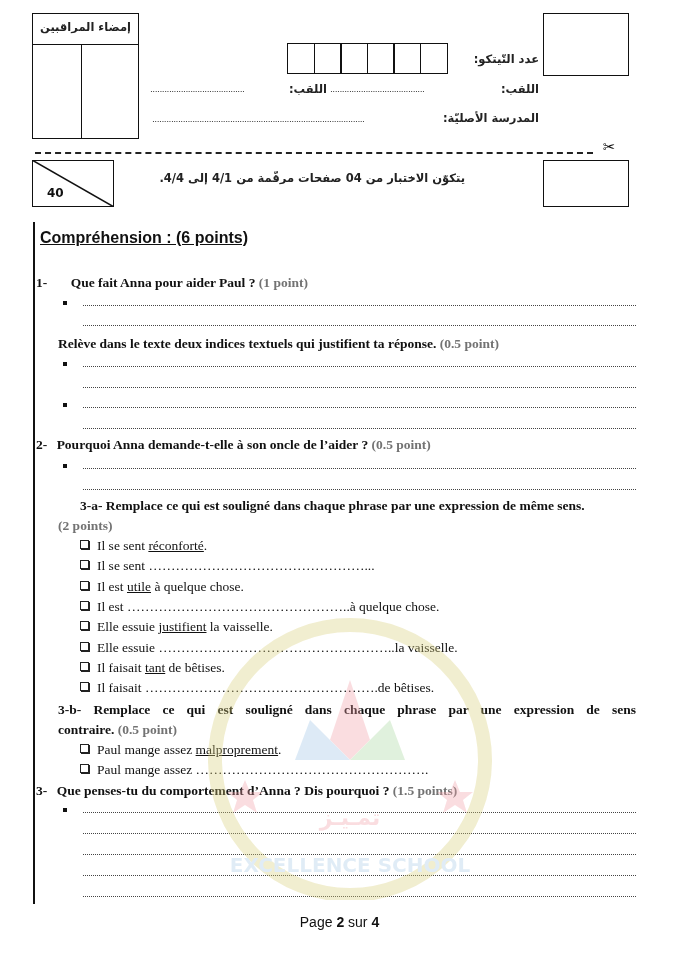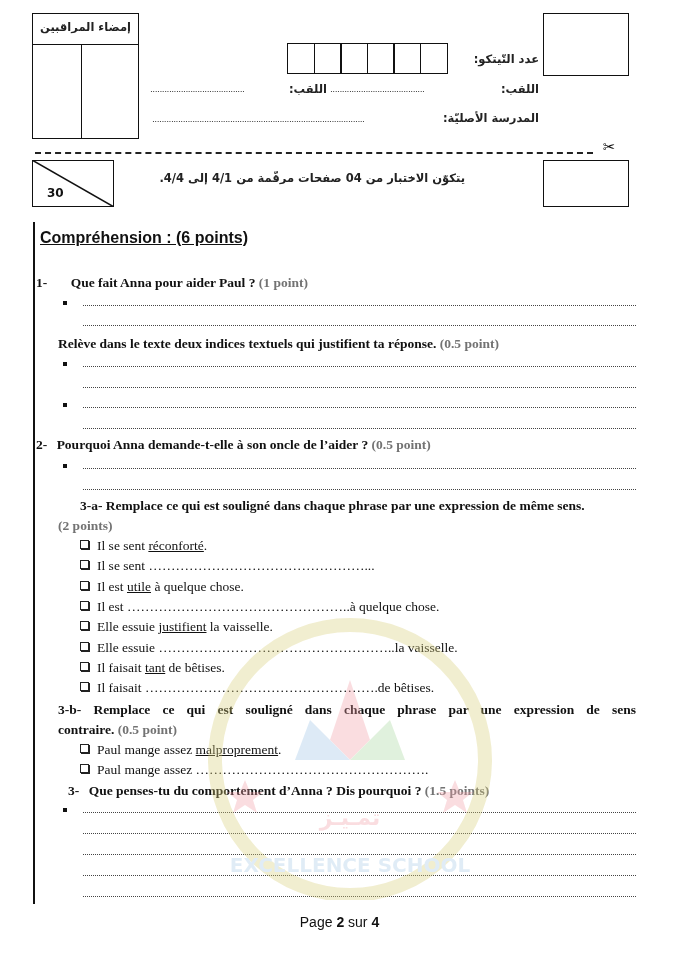--- a/index.html
+++ b/index.html
@@ -49,21 +49,21 @@
 <div class="ar" style="position:absolute;right:140px;top:111px;">المدرسة الأصليّة:</div>
 <div class="ar-dots" style="position:absolute;left:152px;top:114px;width:296px;">..........................................................................................</div>
 
 <div class="abs" style="left:35px;top:152px;width:558px;border-top:2px dashed #222;"></div>
 <div class="abs" style="left:603px;top:138px;font-size:15px;font-family:'DejaVu Sans',sans-serif;">✂</div>
 
 <div class="box" style="left:32px;top:160px;width:82px;height:47px;overflow:hidden;">
   <svg width="82" height="47" style="position:absolute;left:-1.5px;top:-1.5px;">
     <line x1="0" y1="0" x2="82" y2="47" stroke="#111" stroke-width="1.5"></line>
   </svg>
-  <span class="abs" style="left:14px;top:25px;font-family:'DejaVu Sans',sans-serif;font-weight:bold;font-size:12px;">30</span>
+  <span class="abs" style="left:14px;top:25px;font-family:'DejaVu Sans',sans-serif;font-weight:bold;font-size:12px;">40</span>
 </div>
 <div class="ar" style="position:absolute;left:185px;top:171px;width:280px;text-align:left;">يتكوّن الاختبار من 04 صفحات مرقّمة من 4/1 إلى 4/4.</div>
 <div class="box" style="left:543px;top:160px;width:86px;height:47px;"></div>
 
 <div class="abs" style="left:33px;top:222px;height:682px;border-left:2px solid #111;"></div>
 
 <div class="abs title" style="left:40px;top:229px;">Compréhension : (6 points)</div>
 
 <div class="abs fr b" style="left:36px;top:275px;">
   <span>1-</span>
@@ -114,21 +114,21 @@
 </div>
 <div class="abs fr b" style="left:58px;top:722px;">
   <span>contraire.</span>
   <span class="pts">(0.5 point)</span>
 </div>
 <div id="q3b-items">
     <div class="abs fr" style="left: 80px; top: 742px;"><span class="chk"></span><span>Paul mange assez </span><span class="u">malproprement</span><span>.</span></div>
     <div class="abs fr" style="left: 80px; top: 762.3px;"><span class="chk"></span><span>Paul mange assez </span><span class="u"></span><span>…………………………………………….</span></div>
   </div>
 
-<div class="abs fr b" style="left:36px;top:783px;padding-left:32px;">
+<div class="abs fr b" style="left:36px;top:783px;">
   <span>3-</span>
   <span style="margin-left:6px;">Que penses-tu du comportement d’Anna ? Dis pourquoi ?</span>
   <span class="pts">(1.5 points)</span>
 </div>
 <div class="bullet" style="left:63px;top:808px;"></div>
 <div class="dotline" style="left:83px;width:553px;top:812px;"></div>
 <div class="dotline" style="left:83px;width:553px;top:833px;"></div>
 <div class="dotline" style="left:83px;width:553px;top:854px;"></div>
 <div class="dotline" style="left:83px;width:553px;top:875px;"></div>
 <div class="dotline" style="left:83px;width:553px;top:896px;"></div>

